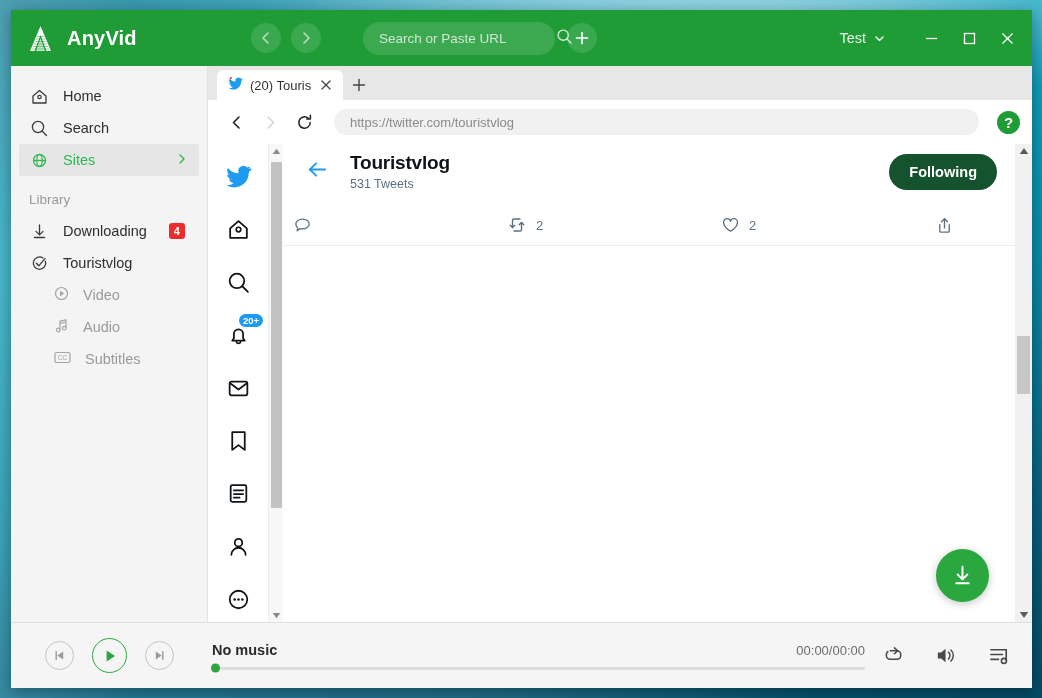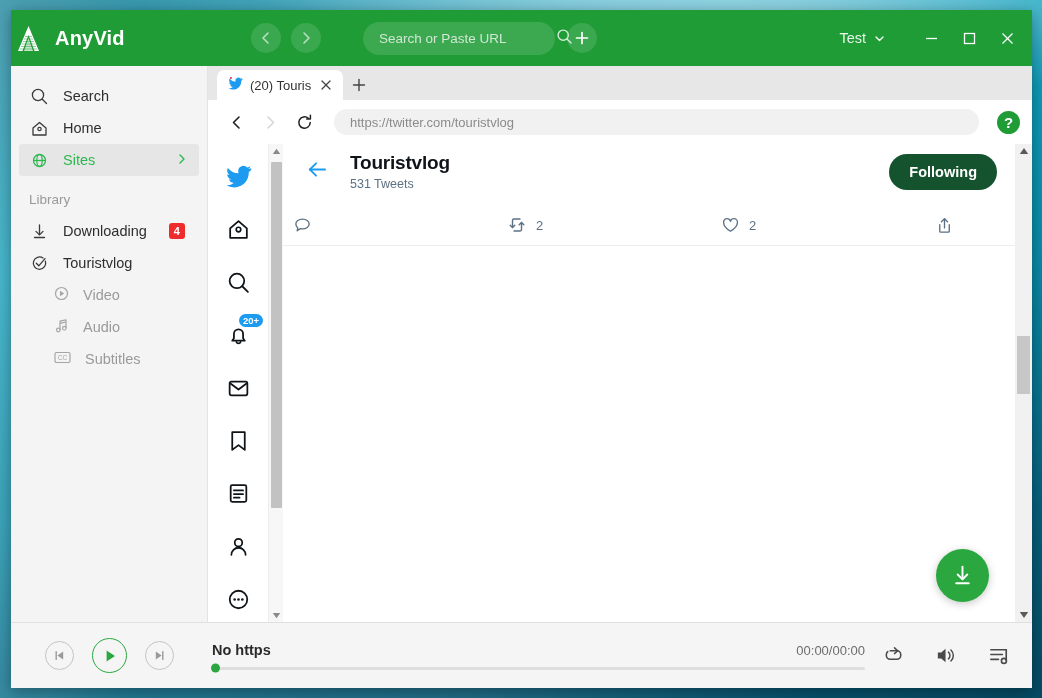--- a/index.html
+++ b/index.html
@@ -34,21 +34,21 @@
     overflow: hidden;
   }
 
   
   .titlebar {
     height: 56px; background: #1f9c36;
     display: flex; align-items: center;
     flex: 0 0 56px;
     position: relative;
   }
-  .brand { display: flex; align-items: center; gap: 11px; padding-left: 2px; width: 208px; }
+  .brand { display: flex; align-items: center; gap: 11px; padding-left: 14px; width: 208px; }
   .brand-logo { width: 31px; height: 31px; position: relative; }
   .brand-name { color: #fff; font-size: 20px; font-weight: bold; letter-spacing: .2px; }
 
   .nav-arrows { display: flex; gap: 10px; margin-left: 32px; }
   .circle-btn {
     width: 30px; height: 30px; border-radius: 50%;
     background: rgba(255,255,255,0.12);
     display: flex; align-items: center; justify-content: center;
     cursor: pointer;
   }
@@ -420,35 +420,35 @@
     </div>
   </div>
 
   <div class="app-body">
 
     <div class="sidebar">
 
       <div class="side-item">
         <span class="si-icon">
           <svg width="19" height="19" viewBox="0 0 19 19">
-            <circle cx="8" cy="8" r="5.6" fill="none" stroke="#3a3a3a" stroke-width="1.3"></circle>
-            <line x1="12.3" y1="12.3" x2="16.5" y2="16.5" stroke="#3a3a3a" stroke-width="1.3" stroke-linecap="round"></line>
-          </svg>
-        </span>
-        <span>Search</span>
+            <path d="M3 9 L9.5 3.5 L16 9 V16 H3 Z" fill="none" stroke="#3a3a3a" stroke-width="1.3" stroke-linejoin="round"></path>
+            <circle cx="9.5" cy="10" r="1.7" fill="none" stroke="#3a3a3a" stroke-width="1.2"></circle>
+          </svg>
+        </span>
+        <span>Home</span>
       </div>
 
       <div class="side-item">
         <span class="si-icon">
           <svg width="19" height="19" viewBox="0 0 19 19">
-            <path d="M3 9 L9.5 3.5 L16 9 V16 H3 Z" fill="none" stroke="#3a3a3a" stroke-width="1.3" stroke-linejoin="round"></path>
-            <circle cx="9.5" cy="10" r="1.7" fill="none" stroke="#3a3a3a" stroke-width="1.2"></circle>
-          </svg>
-        </span>
-        <span>Home</span>
+            <circle cx="8" cy="8" r="5.6" fill="none" stroke="#3a3a3a" stroke-width="1.3"></circle>
+            <line x1="12.3" y1="12.3" x2="16.5" y2="16.5" stroke="#3a3a3a" stroke-width="1.3" stroke-linecap="round"></line>
+          </svg>
+        </span>
+        <span>Search</span>
       </div>
 
       <div class="side-item active">
         <span class="si-icon">
           <svg width="19" height="19" viewBox="0 0 19 19">
             <circle cx="9.5" cy="9.5" r="6" fill="none" stroke="#2db84f" stroke-width="1.3"></circle>
             <line x1="3.5" y1="9.5" x2="15.5" y2="9.5" stroke="#2db84f" stroke-width="1.3"></line>
             <ellipse cx="9.5" cy="9.5" rx="2.7" ry="6" fill="none" stroke="#2db84f" stroke-width="1.2"></ellipse>
           </svg>
         </span>
@@ -746,21 +746,21 @@
       </div>
       <div class="pb-round">
         <svg width="15" height="15" viewBox="0 0 15 15">
           <path d="M3.8 3.6 L9.6 7.5 L3.8 11.4 Z" fill="#9a9a9a"></path>
           <line x1="10.8" y1="3.6" x2="10.8" y2="11.4" stroke="#9a9a9a" stroke-width="1.4" stroke-linecap="round"></line>
         </svg>
       </div>
     </div>
 
     <div class="pb-track">
-      <div class="pb-title">No https</div>
+      <div class="pb-title">No music</div>
       <div class="pb-progress-row">
         <div class="pb-bar">
           <div class="pb-dot"></div>
           <span class="pb-time">00:00/00:00</span>
         </div>
       </div>
     </div>
 
     <div class="pb-right">
       <span class="pb-ricon">

